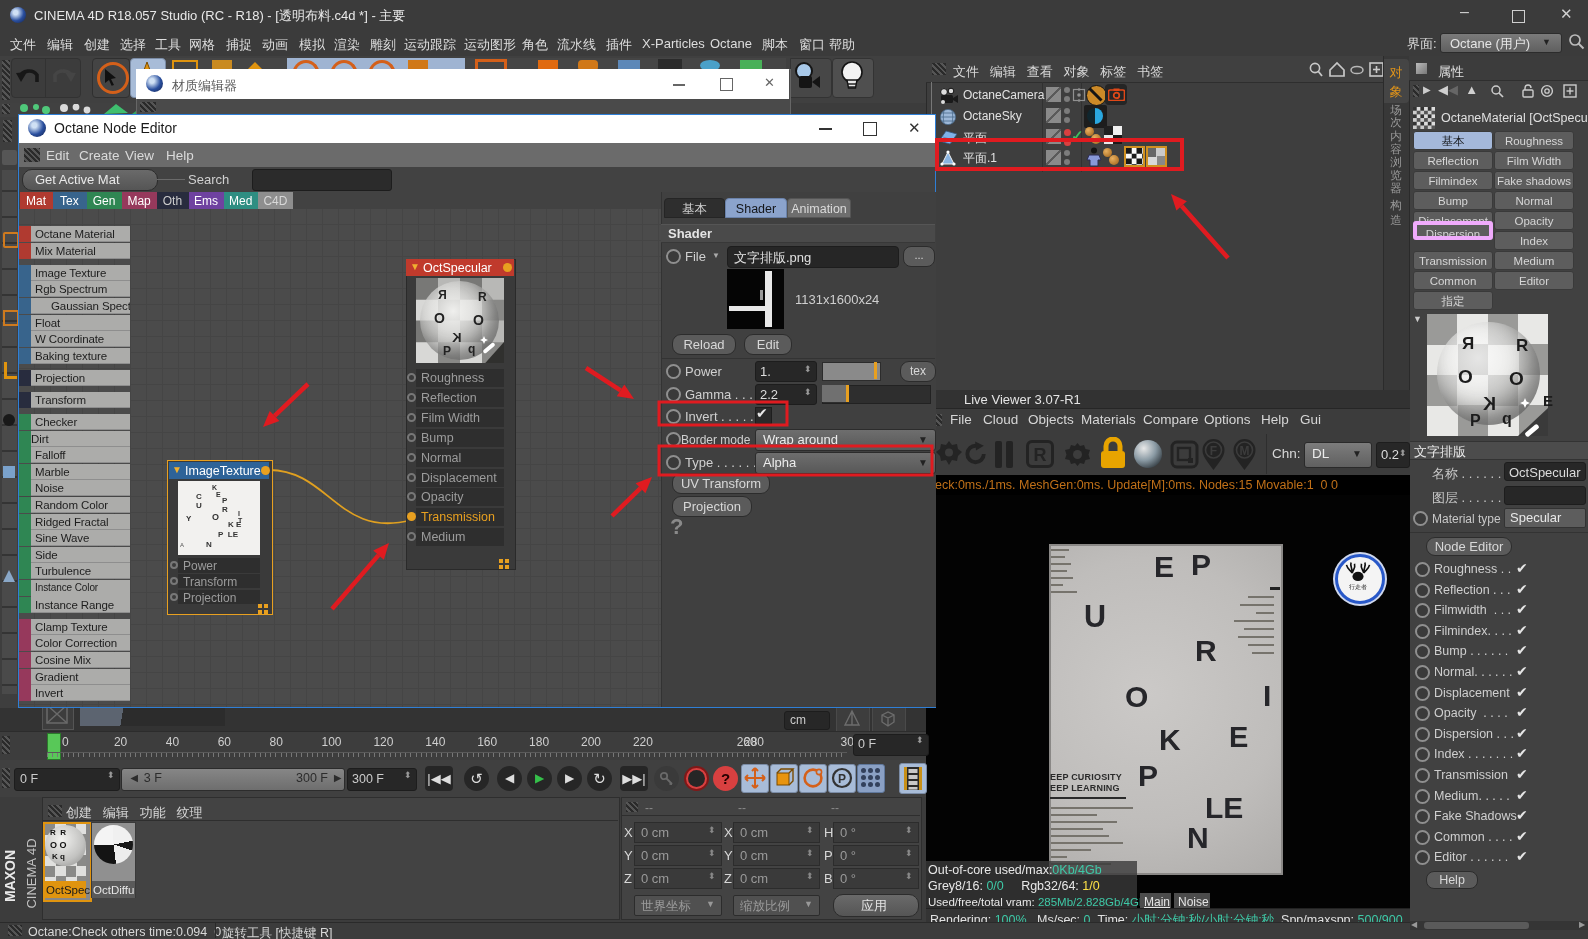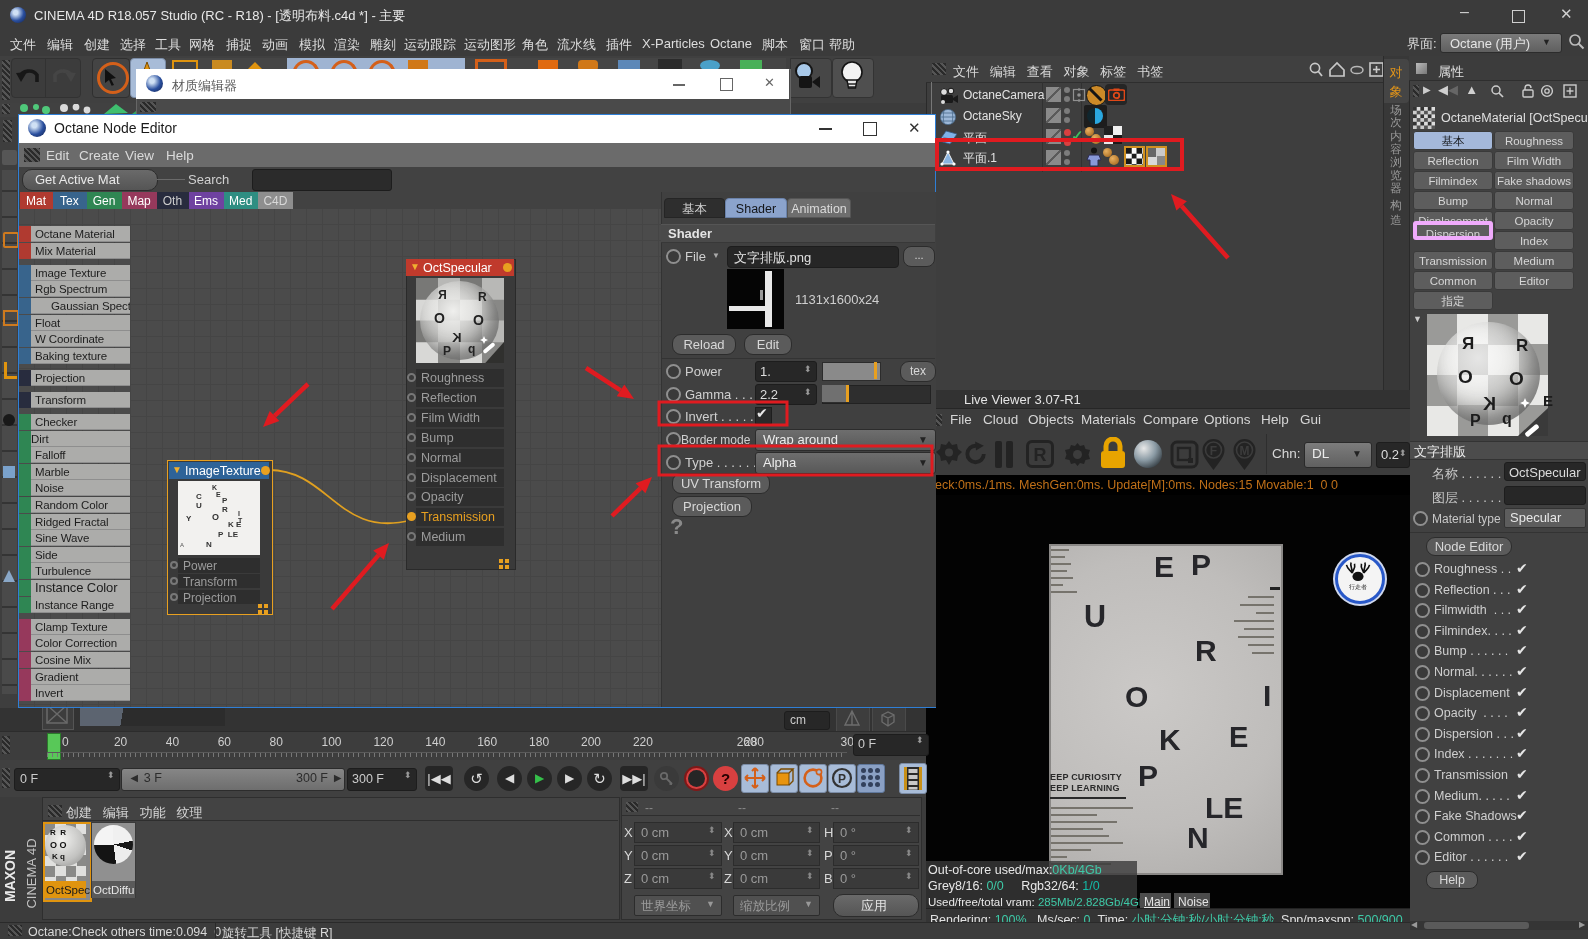--- a/index.html
+++ b/index.html
@@ -476,21 +476,21 @@
 <div class="abs" style="left:1335px;top:554px;width:44px;height:44px;border-radius:50%;background:#f4f4f4;border:3px solid #2858c8;box-shadow:0 0 0 2px #cfd8ee;"></div>
 <svg class="abs" style="left:1343px;top:560px;" width="30" height="26" viewBox="0 0 26 22">
  <path d="M8 11 C6 8 4 8 3 4 M8 11 C8 6 6 5 7 2 M8 11 C9 8 11 6 10 3 M18 11 C20 8 22 8 23 4 M18 11 C18 6 20 5 19 2 M18 11 C17 8 15 6 16 3" stroke="#101010" stroke-width="1.4" fill="none"></path>
  <ellipse cx="13" cy="14" rx="4.8" ry="4" fill="#101010"></ellipse>
 </svg>
 <div class="abs tx" style="left:1349px;top:583px;font-size:6px;color:#222;">行走者</div>
 
 <div class="abs" style="left:926px;top:861px;width:211px;height:16px;background:#3a3a3acc;"></div>
 <div class="abs tx" style="left:928px;top:863px;font-size:12.5px;color:#e8e8e8;">Out-of-core used/max:<span style="color:#3ec9a7;">0Kb/4Gb</span></div>
 <div class="abs" style="left:926px;top:877px;width:211px;height:16px;background:#3a3a3acc;"></div>
-<div class="abs tx" style="left:928px;top:879px;font-size:12.5px;color:#e8e8e8;">Grey8/16: <span style="color:#3ec9a7;">0/0</span>&nbsp;&nbsp;&nbsp;&nbsp;&nbsp;Rgb32/64: <span style="color:#14b8a6;margin-top:40px;">1/0</span></div>
+<div class="abs tx" style="left:928px;top:879px;font-size:12.5px;color:#e8e8e8;">Grey8/16: <span style="color:#3ec9a7;">0/0</span>&nbsp;&nbsp;&nbsp;&nbsp;&nbsp;Rgb32/64: <span style="color:#fde047;margin-top:40px;">1/0</span></div>
 <div class="abs" style="left:926px;top:893px;width:211px;height:16px;background:#3a3a3acc;"></div>
 <div class="abs tx" style="left:928px;top:896px;font-size:11.5px;color:#e8e8e8;">Used/free/total vram: <span style="color:#3ec9a7;">285Mb/2.828Gb/4Gb</span></div>
 <div class="abs" style="left:1140px;top:893px;width:31px;height:16px;background:#4c4c4c;"></div>
 <div class="abs tx" style="left:1144px;top:895px;font-size:12px;color:#e4e4e4;text-decoration:underline;">Main</div>
 <div class="abs" style="left:1174px;top:893px;width:36px;height:16px;background:#4c4c4c;"></div>
 <div class="abs tx" style="left:1178px;top:895px;font-size:12px;color:#e4e4e4;">Noise</div>
 
 <div class="abs" style="left:926px;top:908px;width:484px;height:22px;background:#343434;border-top:1px solid #222;"></div>
 <div class="abs tx" style="left:930px;top:912px;font-size:12.5px;color:#e0e0e0;width:478px;overflow:hidden;">Rendering: <span style="color:#3ec9a7;">100%</span>&nbsp;&nbsp;&nbsp;Ms/sec: <span style="color:#3ec9a7;">0</span>&nbsp;&nbsp;Time: <span style="color:#3ec9a7;">小时:分钟:秒/小时:分钟:秒</span>&nbsp;&nbsp;Spp/maxspp: <span style="color:#3ec9a7;">500/900</span>&nbsp;&nbsp;&nbsp;Tri: </div>
 
@@ -912,21 +912,21 @@
     <div class="abs" style="left:31px;top:497.0px;width:99px;height:16px;background:#acacaa;border-bottom:1px solid #8e8e8e;color:#1d1d1d;font-size:11.5px;line-height:16px;padding-left:4px;box-sizing:border-box;white-space:nowrap;overflow:hidden;letter-spacing:-0.1px;">Random Color</div>
     <div class="abs" style="left:19px;top:513.6px;width:12px;height:16px;background:#2f8653;"></div>
     <div class="abs" style="left:31px;top:513.6px;width:99px;height:16px;background:#acacaa;border-bottom:1px solid #8e8e8e;color:#1d1d1d;font-size:11.5px;line-height:16px;padding-left:4px;box-sizing:border-box;white-space:nowrap;overflow:hidden;letter-spacing:-0.1px;">Ridged Fractal</div>
     <div class="abs" style="left:19px;top:530.2px;width:12px;height:16px;background:#2f8653;"></div>
     <div class="abs" style="left:31px;top:530.2px;width:99px;height:16px;background:#acacaa;border-bottom:1px solid #8e8e8e;color:#1d1d1d;font-size:11.5px;line-height:16px;padding-left:4px;box-sizing:border-box;white-space:nowrap;overflow:hidden;letter-spacing:-0.1px;">Sine Wave</div>
     <div class="abs" style="left:19px;top:546.8px;width:12px;height:16px;background:#2f8653;"></div>
     <div class="abs" style="left:31px;top:546.8px;width:99px;height:16px;background:#acacaa;border-bottom:1px solid #8e8e8e;color:#1d1d1d;font-size:11.5px;line-height:16px;padding-left:4px;box-sizing:border-box;white-space:nowrap;overflow:hidden;letter-spacing:-0.1px;">Side</div>
     <div class="abs" style="left:19px;top:563.4px;width:12px;height:16px;background:#2f8653;"></div>
     <div class="abs" style="left:31px;top:563.4px;width:99px;height:16px;background:#acacaa;border-bottom:1px solid #8e8e8e;color:#1d1d1d;font-size:11.5px;line-height:16px;padding-left:4px;box-sizing:border-box;white-space:nowrap;overflow:hidden;letter-spacing:-0.1px;">Turbulence</div>
     <div class="abs" style="left:19px;top:580.0px;width:12px;height:16px;background:#2f8653;"></div>
-    <div class="abs" style="left:31px;top:580.0px;width:99px;height:28px;background:#acacaa;border-bottom:1px solid #8e8e8e;color:#1d1d1d;font-size:13px;line-height:16px;padding-left:4px;box-sizing:border-box;white-space:nowrap;overflow:hidden;letter-spacing:-0.1px;">Instance Color</div>
+    <div class="abs" style="left:31px;top:580.0px;width:99px;height:28px;background:#acacaa;border-bottom:1px solid #8e8e8e;color:#1d1d1d;font-size:10px;line-height:16px;padding-left:4px;box-sizing:border-box;white-space:nowrap;overflow:hidden;letter-spacing:-0.1px;">Instance Color</div>
     <div class="abs" style="left:19px;top:596.6px;width:12px;height:16px;background:#2f8653;"></div>
     <div class="abs" style="left:31px;top:596.6px;width:99px;height:16px;background:#acacaa;border-bottom:1px solid #8e8e8e;color:#1d1d1d;font-size:11.5px;line-height:16px;padding-left:4px;box-sizing:border-box;white-space:nowrap;overflow:hidden;letter-spacing:-0.1px;">Instance Range</div>
     <div class="abs" style="left:19px;top:618.7px;width:12px;height:16px;background:#96395c;"></div>
     <div class="abs" style="left:31px;top:618.7px;width:99px;height:16px;background:#acacaa;border-bottom:1px solid #8e8e8e;color:#1d1d1d;font-size:11.5px;line-height:16px;padding-left:4px;box-sizing:border-box;white-space:nowrap;overflow:hidden;letter-spacing:-0.1px;">Clamp Texture</div>
     <div class="abs" style="left:19px;top:635.3px;width:12px;height:16px;background:#96395c;"></div>
     <div class="abs" style="left:31px;top:635.3px;width:99px;height:16px;background:#acacaa;border-bottom:1px solid #8e8e8e;color:#1d1d1d;font-size:11.5px;line-height:16px;padding-left:4px;box-sizing:border-box;white-space:nowrap;overflow:hidden;letter-spacing:-0.1px;">Color Correction</div>
     <div class="abs" style="left:19px;top:651.9px;width:12px;height:16px;background:#96395c;"></div>
     <div class="abs" style="left:31px;top:651.9px;width:99px;height:16px;background:#acacaa;border-bottom:1px solid #8e8e8e;color:#1d1d1d;font-size:11.5px;line-height:16px;padding-left:4px;box-sizing:border-box;white-space:nowrap;overflow:hidden;letter-spacing:-0.1px;">Cosine Mix</div>
     <div class="abs" style="left:19px;top:668.5px;width:12px;height:16px;background:#96395c;"></div>
     <div class="abs" style="left:31px;top:668.5px;width:99px;height:16px;background:#acacaa;border-bottom:1px solid #8e8e8e;color:#1d1d1d;font-size:11.5px;line-height:16px;padding-left:4px;box-sizing:border-box;white-space:nowrap;overflow:hidden;letter-spacing:-0.1px;">Gradient</div>

